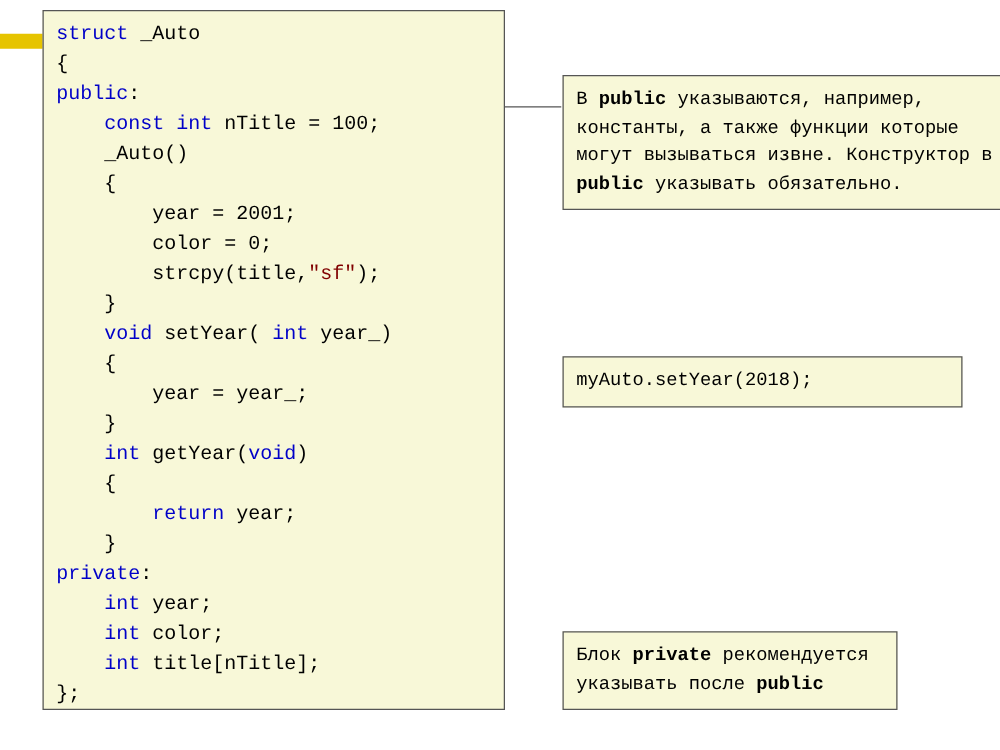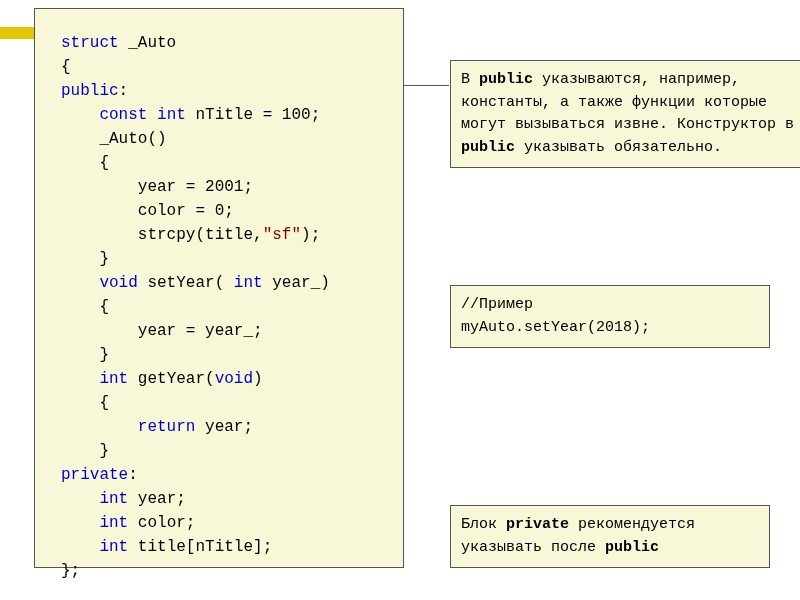--- a/index.html
+++ b/index.html
@@ -27,41 +27,41 @@
     width: 370px;
     height: 560px;
     background: #f8f8d8;
     border: 1px solid #555;
     box-sizing: border-box;
     padding: 6px 10px;
     line-height: 1.5;
     font-size: 16px;
   }
   .code-box pre {
-    margin: 16px;
+    margin: 0;
     font-family: "Courier New", monospace;
   }
   .kw-struct, .kw-void, .kw-return, .kw-const, .kw-int, .kw-public, .kw-private {
     color: #0000c8;
   }
   .str { color: #800000; }
 
   .note-box {
     position: absolute;
     background: #f8f8d8;
     border: 1px solid #555;
     box-sizing: border-box;
     padding: 8px 10px;
     font-family: "Courier New", monospace;
     font-size: 15px;
     line-height: 1.5;
   }
   .note1 { left: 450px; top: 60px; width: 380px; }
   .note2 { left: 450px; top: 285px; width: 320px; }
-  .note3 { left: 450px; top: 505px; width: 320px; }
+  .note3 { left: 450px; top: 505px; width: 268px; }
 
   .connector {
     position: absolute;
     background: #555;
   }
   
   .line-h { height: 1px; }
 </style>
 </head>
 <body>
@@ -72,19 +72,18 @@
   <pre id="code-content"><div><span class="kw-struct">struct</span><span> _Auto</span></div><div><span>{</span></div><div><span class="kw-struct">public</span><span>:</span></div><div><span>    </span><span class="kw-struct">const</span><span> </span><span class="kw-struct">int</span><span> nTitle = 100;</span></div><div><span>    </span><span>_Auto()</span></div><div><span>    </span><span>{</span></div><div><span>        </span><span>year = 2001;</span></div><div><span>        </span><span>color = 0;</span></div><div><span>        </span><span>strcpy(title,</span><span class="str">"sf"</span><span>);</span></div><div><span>    </span><span>}</span></div><div><span>    </span><span class="kw-struct">void</span><span> setYear( </span><span class="kw-struct">int</span><span> year_)</span></div><div><span>    </span><span>{</span></div><div><span>        </span><span>year = year_;</span></div><div><span>    </span><span>}</span></div><div><span>    </span><span class="kw-struct">int</span><span> getYear(</span><span class="kw-struct">void</span><span>)</span></div><div><span>    </span><span>{</span></div><div><span>        </span><span class="kw-struct">return</span><span> year;</span></div><div><span>    </span><span>}</span></div><div><span class="kw-struct">private</span><span>:</span></div><div><span>    </span><span class="kw-struct">int</span><span> year;</span></div><div><span>    </span><span class="kw-struct">int</span><span> color;</span></div><div><span>    </span><span class="kw-struct">int</span><span> title[nTitle];</span></div><div><span>};</span></div></pre>
 </div>
 
 <div class="connector line-h" style="left:404px; top:85px; width:45px;"></div>
 
 <div class="note-box note1">
   <div id="note1-content">В <b>public</b> указываются, например, константы, а также функции которые могут вызываться извне. Конструктор в <b>public</b> указывать обязательно.</div>
 </div>
 
 <div class="note-box note2">
-  <div>//Пример</div>
   <div>myAuto.setYear(2018);</div>
 </div>
 
 <div class="note-box note3">
   <div id="note3-content">Блок <b>private</b> рекомендуется указывать после <b>public</b></div>
 </div>
 
 </body></html>

